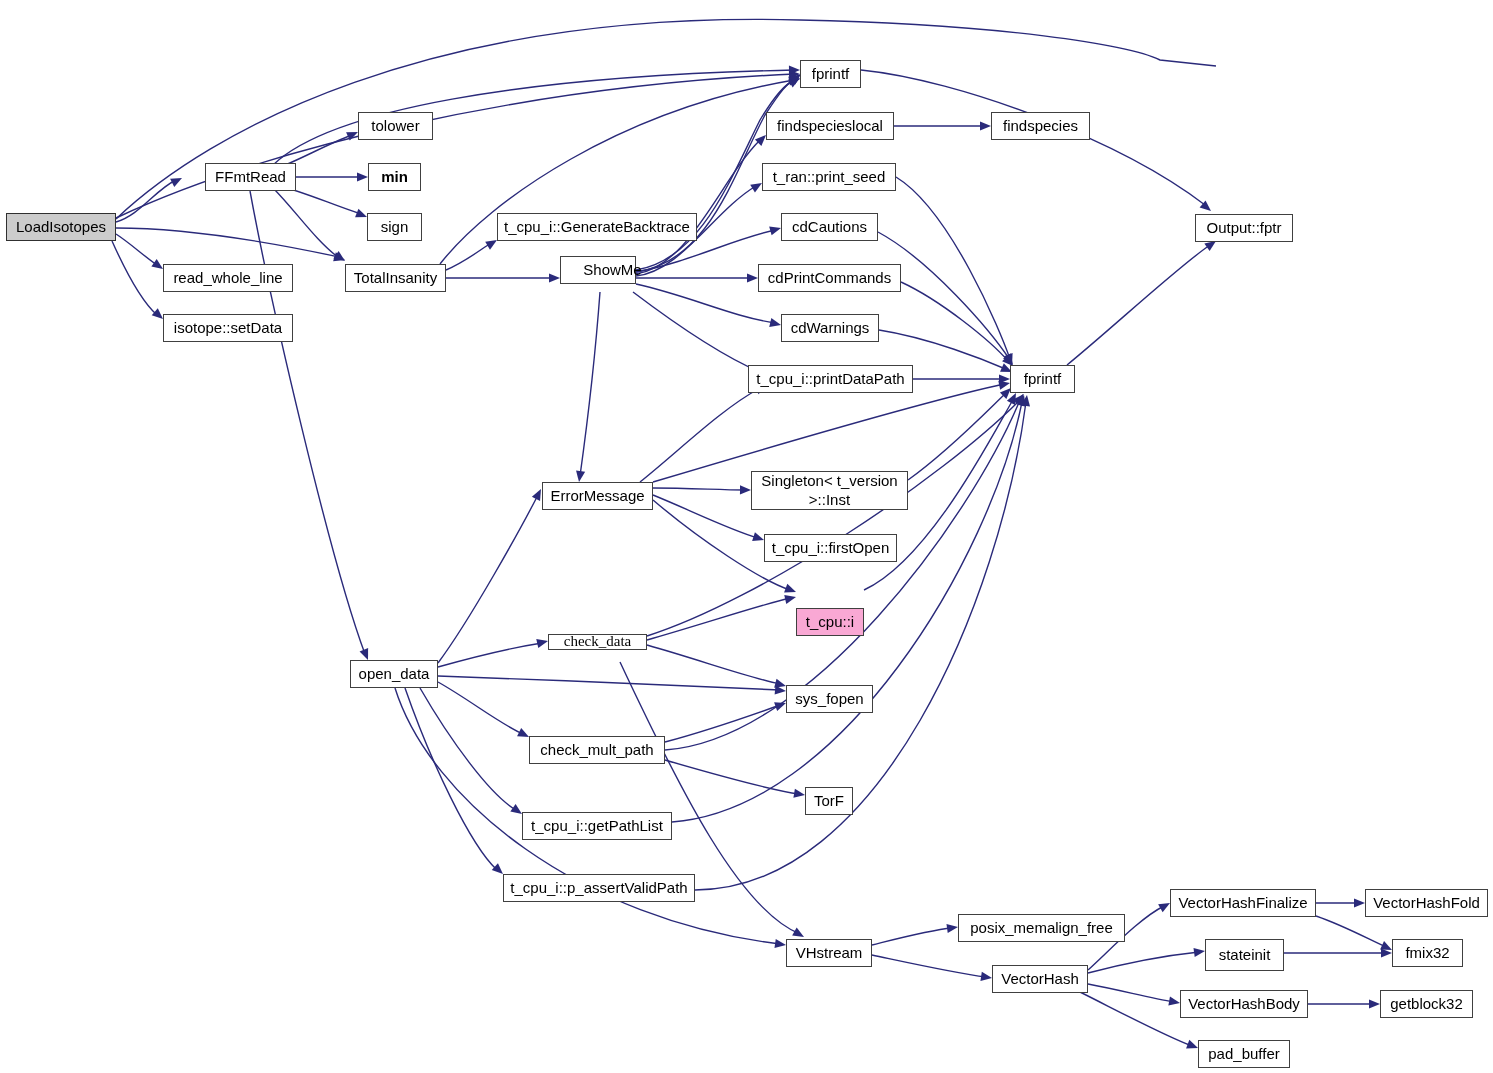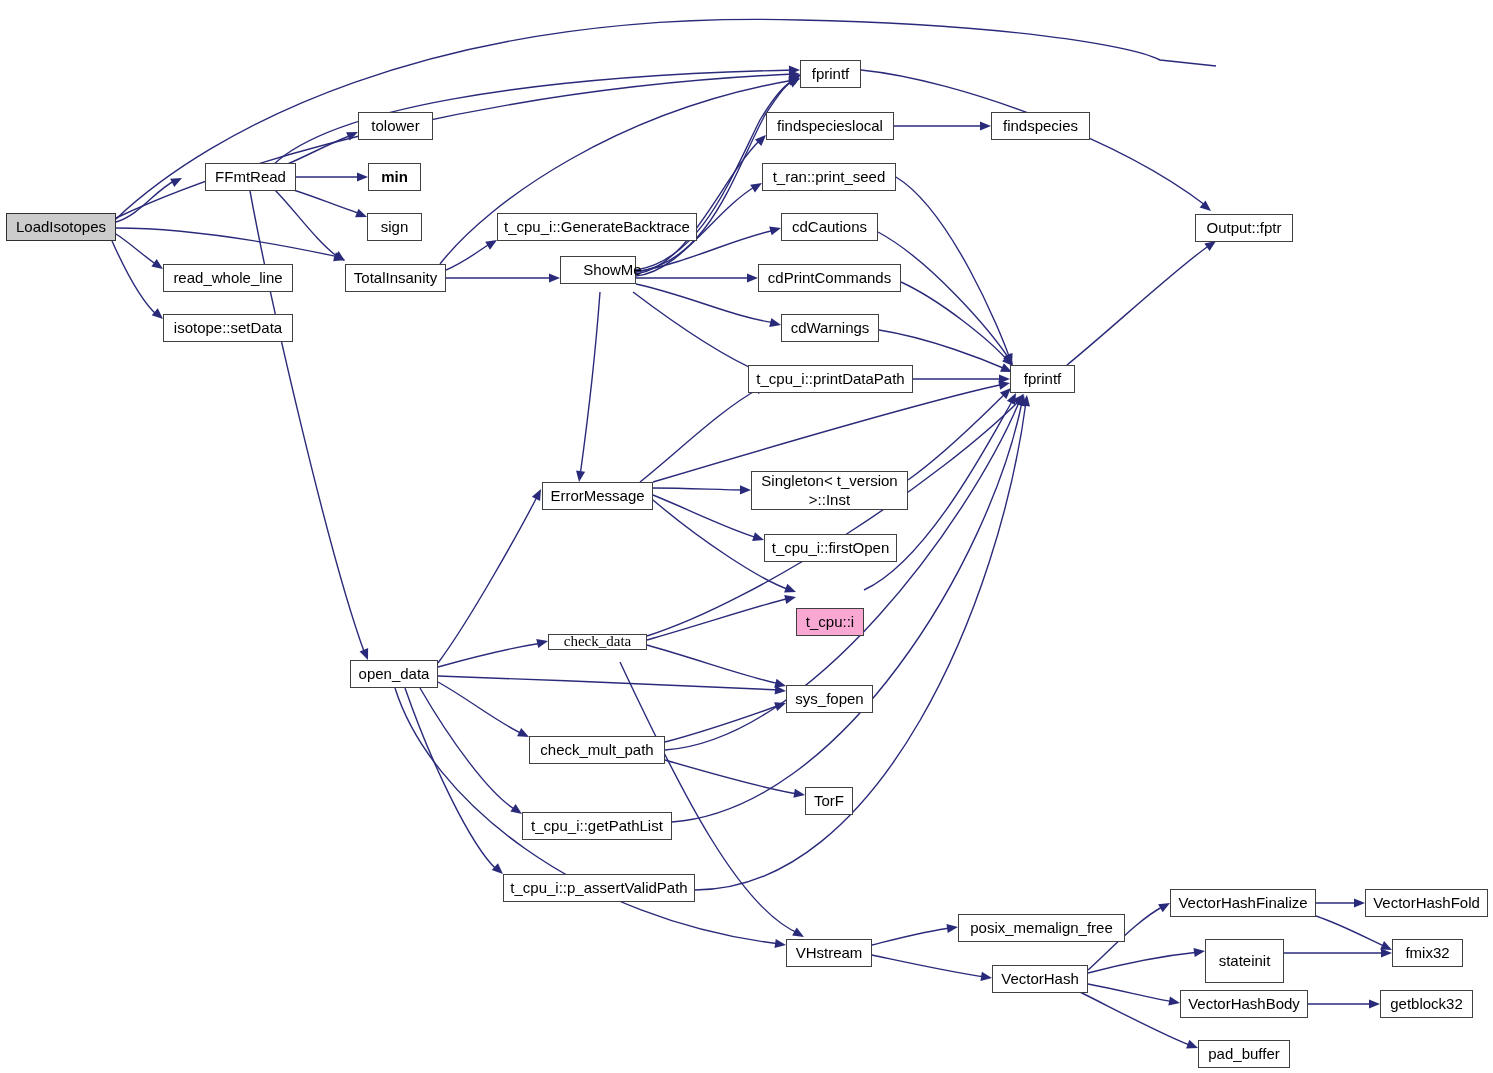--- a/index.html
+++ b/index.html
@@ -178,18 +178,18 @@
     <div class="node" style="left: 786px; top: 685px; width: 87px; height: 28px; border-color: rgb(64, 64, 64); background: rgb(255, 255, 255);"><span>sys_fopen</span></div>
     <div class="node" style="left: 529px; top: 736px; width: 136px; height: 28px; border-color: rgb(64, 64, 64); background: rgb(255, 255, 255);"><span>check_mult_path</span></div>
     <div class="node" style="left: 805px; top: 787px; width: 48px; height: 28px; border-color: rgb(64, 64, 64); background: rgb(255, 255, 255);"><span>TorF</span></div>
     <div class="node" style="left: 522px; top: 812px; width: 150px; height: 28px; border-color: rgb(64, 64, 64); background: rgb(255, 255, 255);"><span>t_cpu_i::getPathList</span></div>
     <div class="node" style="left: 503px; top: 874px; width: 192px; height: 28px; border-color: rgb(64, 64, 64); background: rgb(255, 255, 255);"><span>t_cpu_i::p_assertValidPath</span></div>
     <div class="node" style="left: 786px; top: 939px; width: 86px; height: 28px; border-color: rgb(64, 64, 64); background: rgb(255, 255, 255);"><span>VHstream</span></div>
     <div class="node" style="left: 958px; top: 914px; width: 167px; height: 28px; border-color: rgb(64, 64, 64); background: rgb(255, 255, 255);"><span>posix_memalign_free</span></div>
     <div class="node" style="left: 992px; top: 965px; width: 96px; height: 28px; border-color: rgb(64, 64, 64); background: rgb(255, 255, 255);"><span>VectorHash</span></div>
     <div class="node" style="left: 1170px; top: 889px; width: 146px; height: 28px; border-color: rgb(64, 64, 64); background: rgb(255, 255, 255);"><span>VectorHashFinalize</span></div>
     <div class="node" style="left: 1365px; top: 889px; width: 123px; height: 28px; border-color: rgb(64, 64, 64); background: rgb(255, 255, 255);"><span>VectorHashFold</span></div>
-    <div class="node" style="left: 1205px; top: 939px; width: 79px; height: 44px; border-color: rgb(64, 64, 64); background: rgb(255, 255, 255);"><span>stateinit</span></div>
+    <div class="node" style="left: 1205px; top: 939px; width: 79px; height: 32px; border-color: rgb(64, 64, 64); background: rgb(255, 255, 255);"><span>stateinit</span></div>
     <div class="node" style="left: 1392px; top: 939px; width: 71px; height: 28px; border-color: rgb(64, 64, 64); background: rgb(255, 255, 255);"><span>fmix32</span></div>
     <div class="node" style="left: 1180px; top: 990px; width: 128px; height: 28px; border-color: rgb(64, 64, 64); background: rgb(255, 255, 255);"><span>VectorHashBody</span></div>
     <div class="node" style="left: 1380px; top: 990px; width: 93px; height: 28px; border-color: rgb(64, 64, 64); background: rgb(255, 255, 255);"><span>getblock32</span></div>
     <div class="node" style="left: 1198px; top: 1040px; width: 92px; height: 28px; border-color: rgb(64, 64, 64); background: rgb(255, 255, 255);"><span>pad_buffer</span></div>
   </div>
 
 </body></html>

